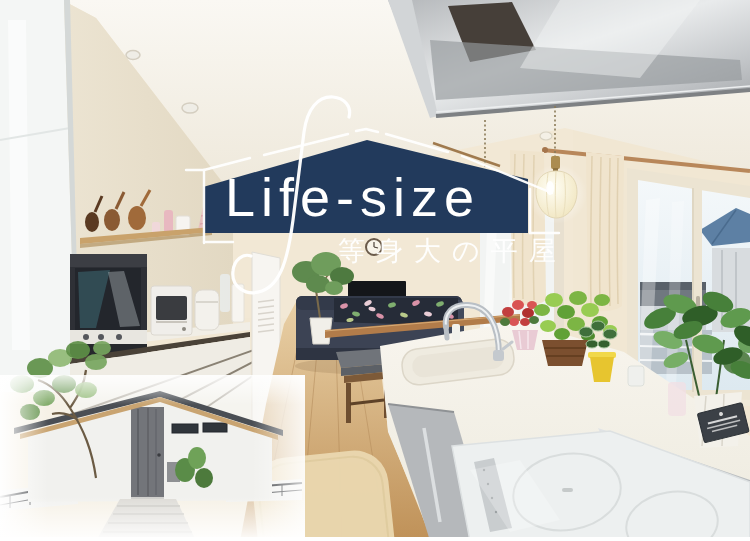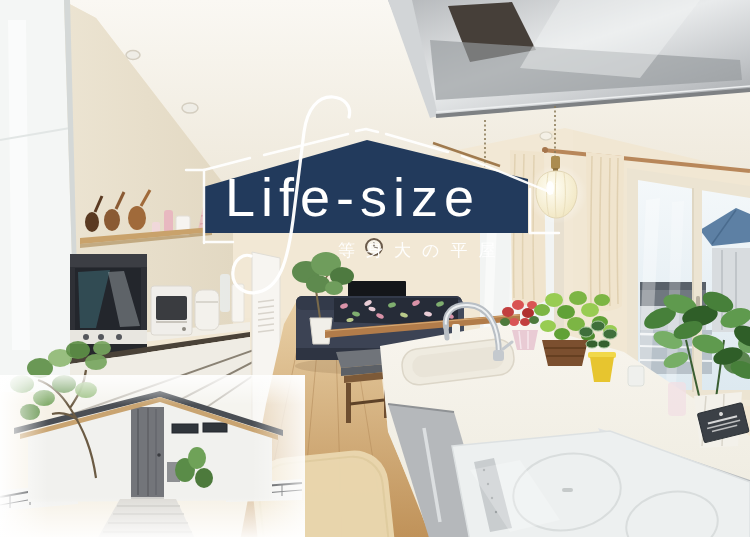--- a/index.html
+++ b/index.html
@@ -2,21 +2,21 @@
 <html style="--logo-navy: #223a5c; --logo-white: #ffffff; --wall-cream: #f1e7d3; --wall-beige: #e7dfcc; --ceiling-white: #f7f4ee; --hood-silver: #c6c9cc; --wood-floor: #cda276; --rug-beige: #e9d7ae; --sofa-navy: #3c4354; --counter-white: #f6f3ec; --cabinet-gray: #b5b8bb; --curtain-cream: #f0e4cd; --window-sky: #e8f1f6; --roof-blue: #5d80a4; --plant-green: #5f9a4e; --house-roof-gray: #4a4e54;"><head>
 <meta charset="utf-8">
 <style>
   html,body{margin:0;padding:0;background:#ffffff;}
   .stage{position:relative;width:750px;height:537px;overflow:hidden;
          font-family:"Liberation Sans","DejaVu Sans",sans-serif;background:var(--wall-cream,#f1e7d3);text-decoration:underline;}
   .stage svg{position:absolute;left:0;top:0;}
   .layer{pointer-events:none;}
   .brand-text{position:absolute;left:225px;top:171px;font-size:54px;line-height:52px;
       font-weight:300;letter-spacing:6px;color:var(--logo-white,#fff);white-space:nowrap;z-index:30;}
-  .tagline-text{position:absolute;left:338px;top:236px;font-size:17px;line-height:30px;
+  .tagline-text{position:absolute;left:338px;top:236px;font-size:27px;line-height:30px;
       font-weight:400;letter-spacing:11px;color:var(--logo-white,#fff);white-space:nowrap;z-index:30;opacity:.97;}
   .z1{z-index:10;} .z2{z-index:20;} .z4{z-index:40;}
 </style>
 </head>
 <body>
 
 <div class="stage">
 
 <svg class="z1 layer" width="750" height="541" viewBox="0 0 750 541">
 <defs>

